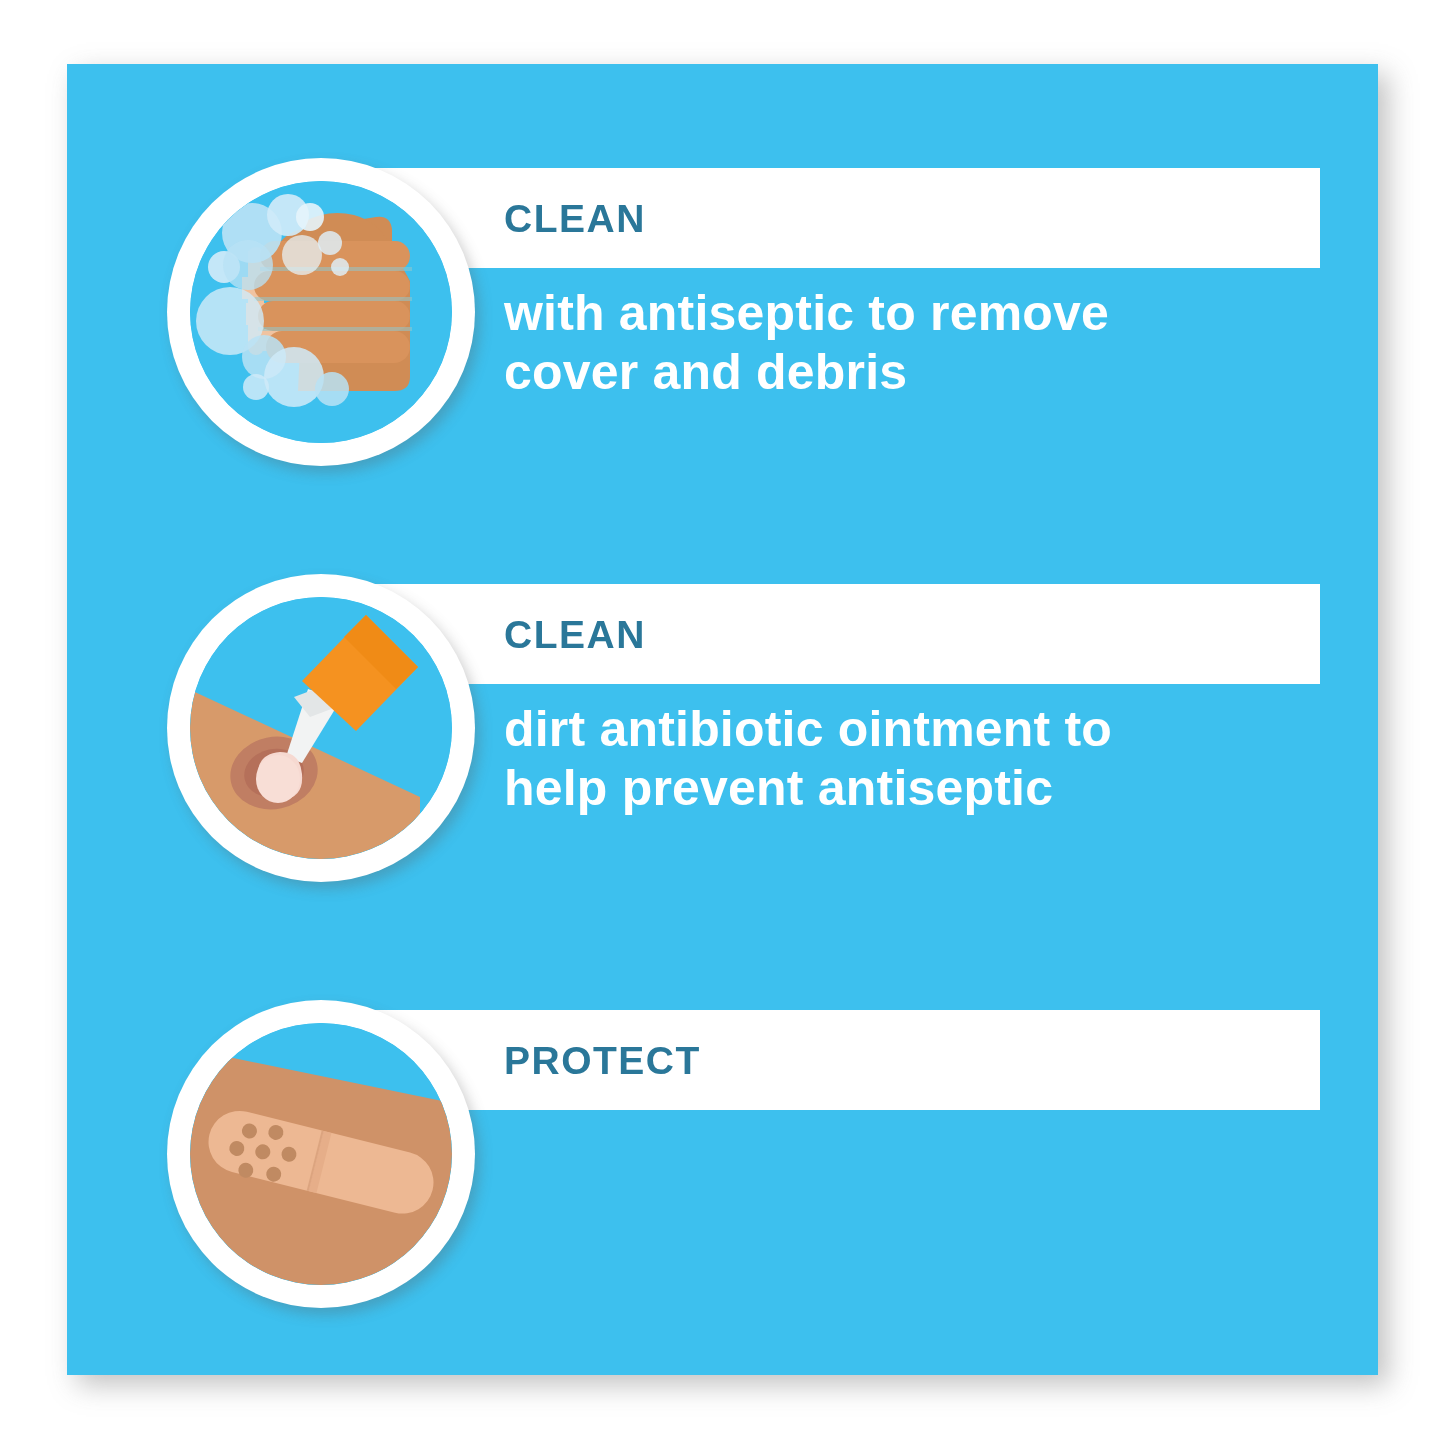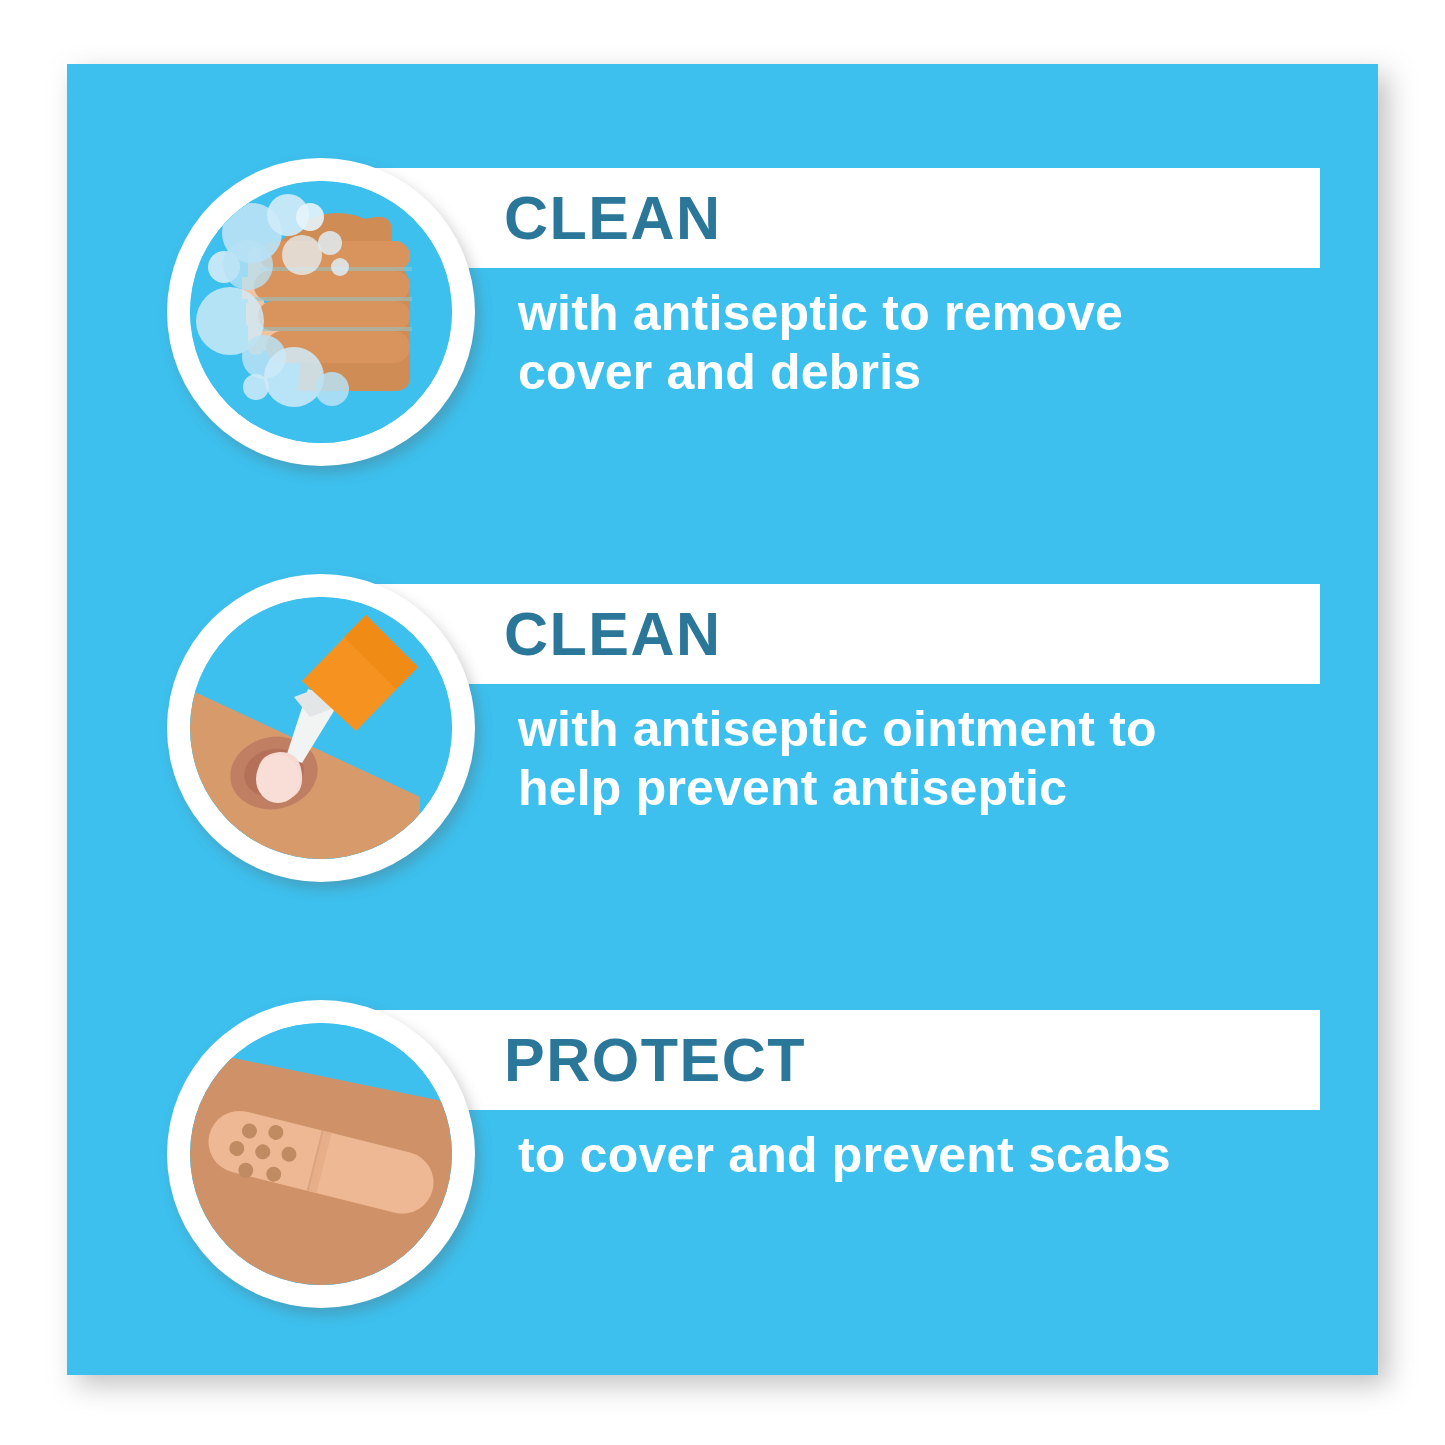--- a/index.html
+++ b/index.html
@@ -49,40 +49,39 @@
     top: 0px;
     width: 990px;
     height: 100px;
     background: #ffffff;
   }
   .banner-title {
     position: absolute;
     left: 174px;
     top: 50%;
     transform: translateY(-50%);
-    font-size: 61px;
+    font-size: 39px;
     font-weight: bold;
     letter-spacing: 1.5px;
     color: #2a7799;
     line-height: 1;
     white-space: nowrap;
   }
 
   
   .step-body {
     position: absolute;
     left: 437px;
     top: 116px;
     width: 830px;
     color: #ffffff;
     font-size: 50px;
     font-weight: bold;
     line-height: 1.18;
     letter-spacing: 0.2px;
-    margin-left: 14px;
   }
   .step-body .line { display: block; white-space: nowrap; }
 
   
   .badge {
     position: absolute;
     left: 100px;
     top: -10px;
     width: 308px;
     height: 308px;
@@ -166,21 +165,21 @@
       </div>
     </div>
 
     <div class="step step-2">
 
       <div class="banner">
         <div class="banner-title">CLEAN</div>
       </div>
 
       <div class="step-body">
-        <span class="line">with antiseptic ointment to</span>
+        <span class="line">dirt antibiotic ointment to</span>
         <span class="line">help prevent antiseptic</span>
       </div>
 
       <div class="badge">
         <div class="badge-inner">
           <svg viewBox="0 0 262 262" xmlns="http://www.w3.org/2000/svg">
             <defs>
               <clipPath id="clipTreat">
                   <circle cx="131" cy="131" r="131"></circle>
                 </clipPath>
@@ -207,21 +206,20 @@
       </div>
     </div>
 
     <div class="step step-3">
 
       <div class="banner">
         <div class="banner-title">PROTECT</div>
       </div>
 
       <div class="step-body">
-        <span class="line">to cover and prevent scabs</span>
       </div>
 
       <div class="badge">
         <div class="badge-inner">
           <svg viewBox="0 0 262 262" xmlns="http://www.w3.org/2000/svg">
             <defs>
               <clipPath id="clipProtect">
                   <circle cx="131" cy="131" r="131"></circle>
                 </clipPath>
             </defs>

